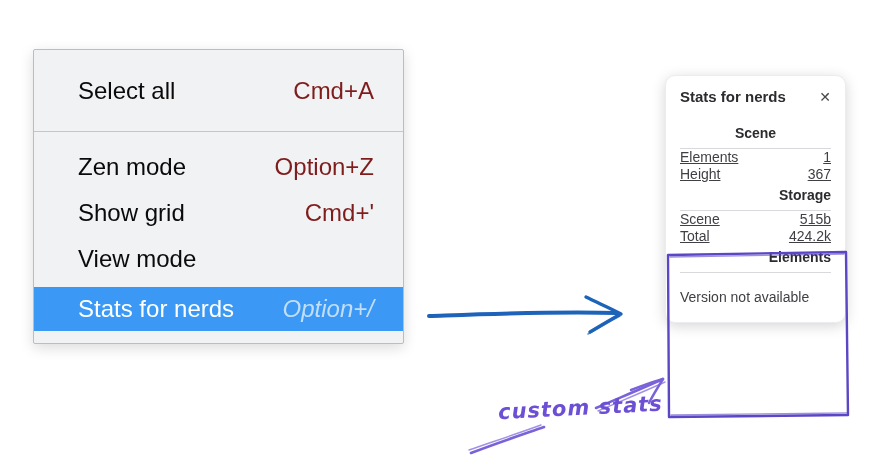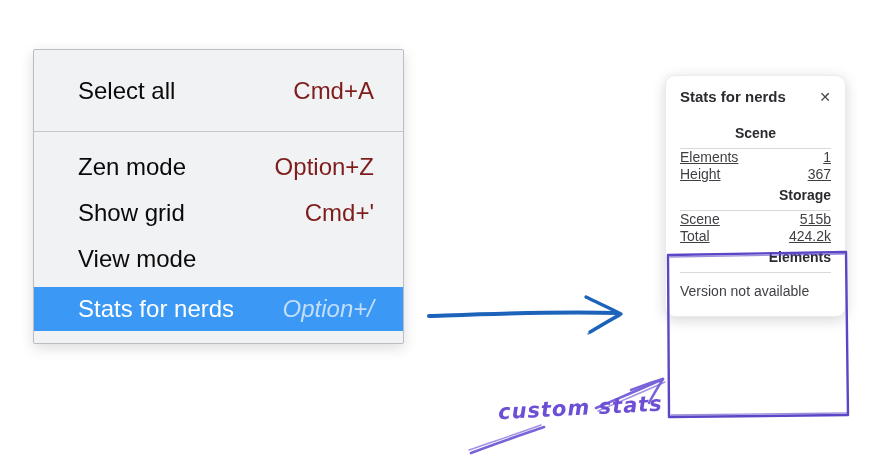--- a/index.html
+++ b/index.html
@@ -36,21 +36,21 @@
     padding:12px 14px 16px; color:#3f3f44; font-size:14px;
   }
   .panel-header { display:flex; justify-content:space-between; align-items:center; }
   .panel-title { font-weight:bold; font-size:15px; color:#2c2c30; }
   .panel-close { font-size:14px; color:#47474c; cursor:pointer; line-height:1; }
   .section-heading { text-align:center; font-weight:bold; font-size:14px; color:#2c2c30; margin-top:20px; }
   .section-heading.tight { margin-top:4px;text-align:right; }
   .panel-hr { border:none; border-top:1px solid #d8d8dd; margin:7px 0 0; }
   .stat-row { display:flex; justify-content:space-between; line-height:17px;text-decoration:underline; }
   .stat-row .val { text-align:right; }
-  .version-note { margin-top:10px; line-height:17px; }
+  .version-note { margin-top:16px; line-height:17px; }
 
   
   .overlay { position:absolute; left:0; top:0; width:873px; height:461px; pointer-events:none; }
   .annotation-text {
     position:absolute; left:498px; top:396px; width:160px;
     font-family:"DejaVu Sans", sans-serif; font-style:italic; font-weight:bold;
     font-size:21px; letter-spacing:1px; color:#6c4fd4;
     transform:rotate(-3deg); white-space:nowrap;
   }
 </style>

